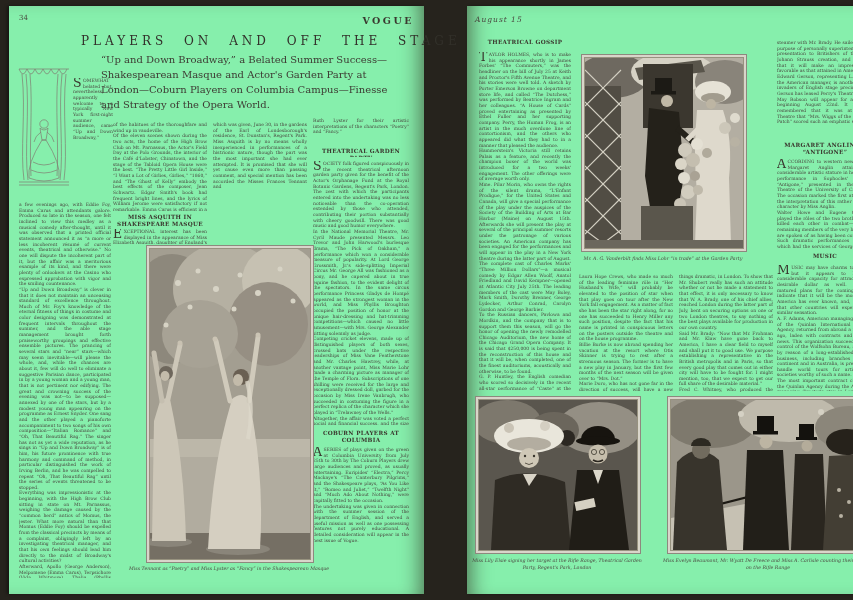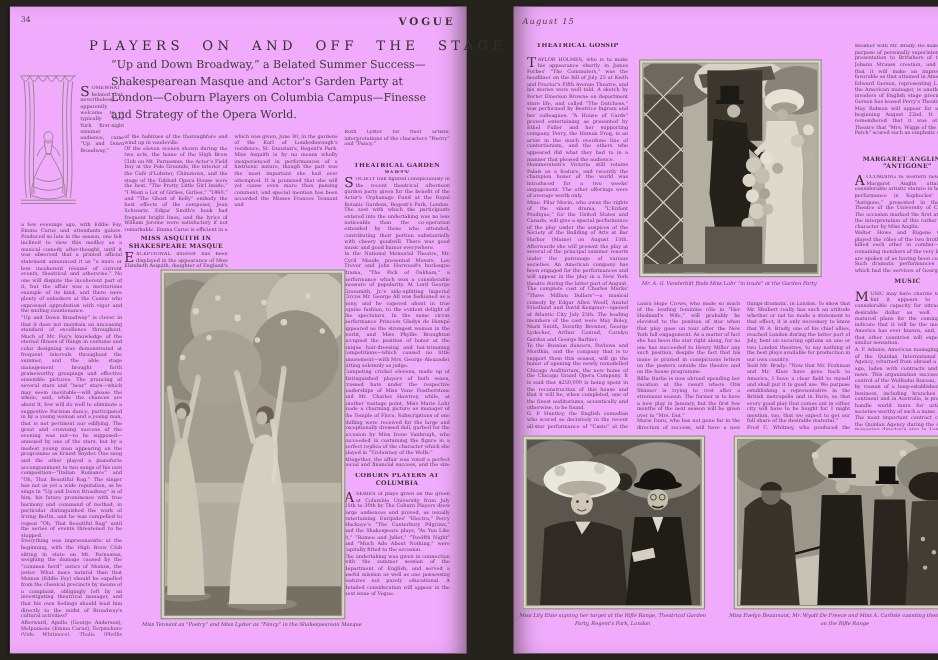--- a/index.html
+++ b/index.html
@@ -1,18 +1,18 @@
 <!DOCTYPE html>
 <html><head>
 <meta charset="utf-8">
 <style>
   html,body{margin:0;padding:0;background:#161411;}
   .spread{position:relative;width:853px;height:600px;background:#26231d;overflow:hidden;
           font-family:"DejaVu Serif", serif;color:#45433c;}
-  .page{position:absolute;top:6px;width:415px;height:588px;background:#f0abfc;}
+  .page{position:absolute;top:6px;width:415px;height:588px;background:#86efac;}
   .page-left{left:9px;box-shadow:inset -16px 0 20px -12px rgba(45,38,26,.6), -2px 0 3px rgba(0,0,0,.4);}
   .page-right{left:419px;box-shadow:inset 16px 0 20px -12px rgba(45,38,26,.6), 2px 0 3px rgba(0,0,0,.4);margin-left:48px;}
   .abs{position:absolute;}
   .pagenum{font-size:7px;color:#4b4940;}
   .masthead{font-weight:bold;font-size:9.5px;letter-spacing:2.5px;color:#3a382f;}
   .dateline{font-style:italic;font-size:7.5px;letter-spacing:1px;color:#4b4940;}
   .title{font-size:12px;letter-spacing:4px;word-spacing:9px;text-align:center;color:#32302a;white-space:nowrap;}
   .subtitle{font-size:10px;line-height:1.5;text-align:left;color:#3d3b33;}
   .coltxt{font-size:4.5px;line-height:1.26;text-align:justify;white-space:pre-line;overflow:hidden;color:#49473f;}
   .dropcap{float:left;font-size:12.5px;line-height:9.5px;padding-right:1.5px;color:#39372e;white-space:normal;}

